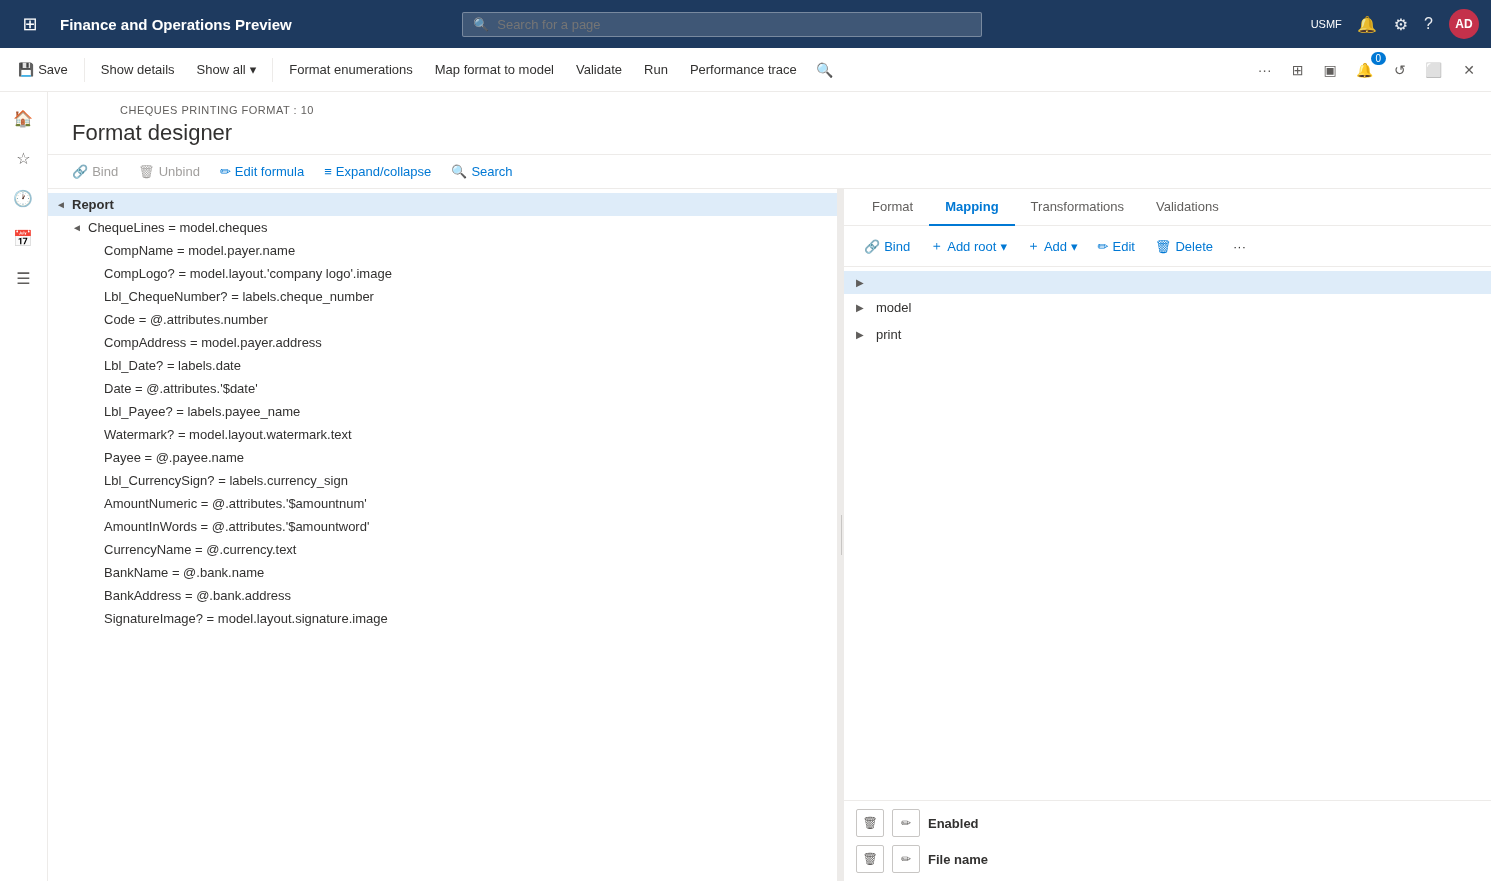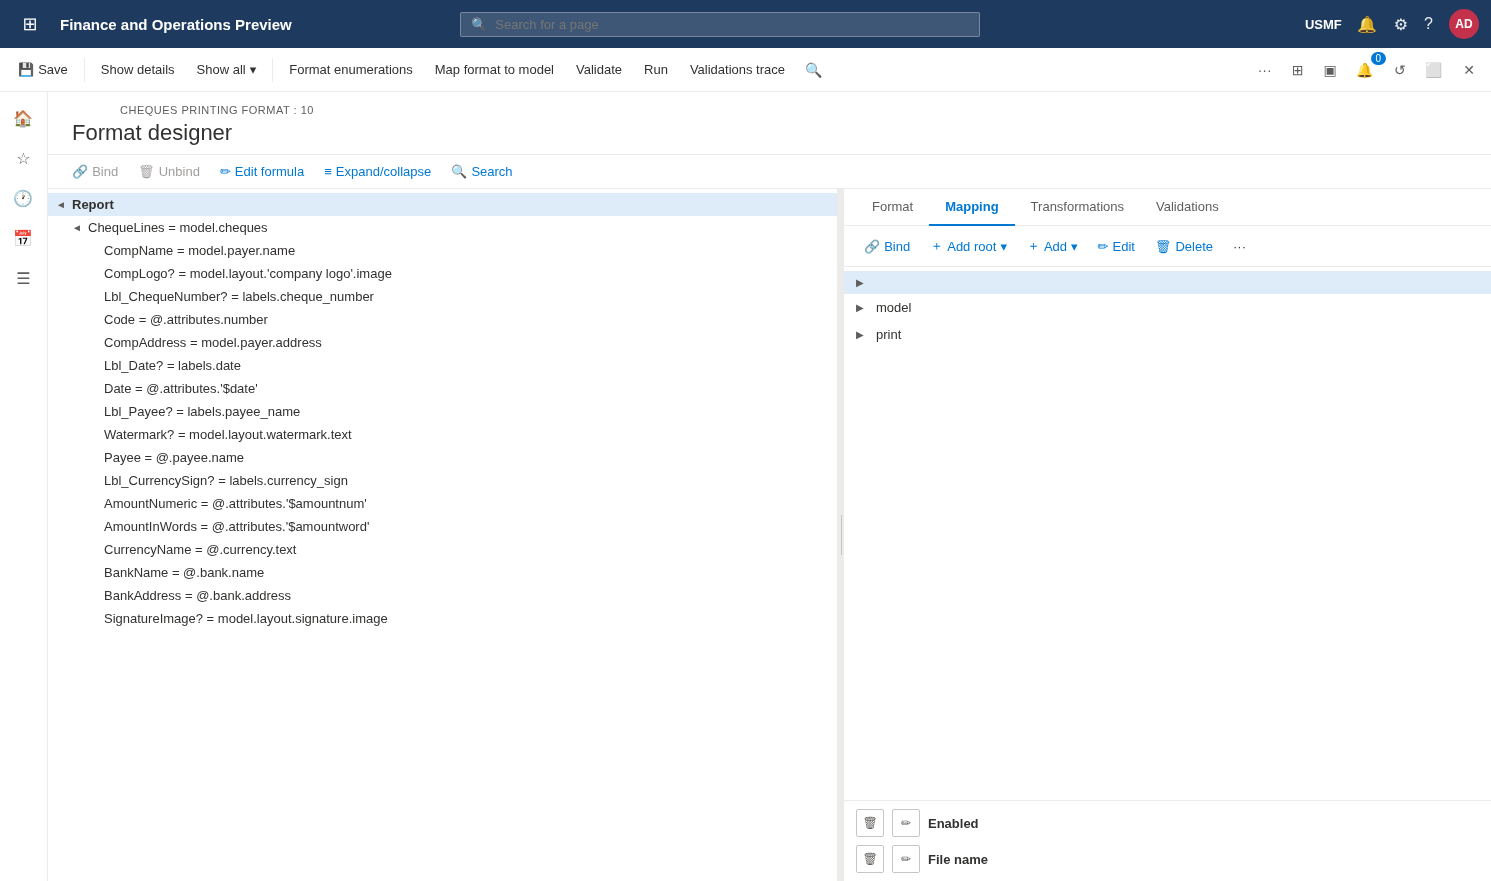--- a/index.html
+++ b/index.html
@@ -29,21 +29,21 @@
       gap: 8px;
       color: rgba(255,255,255,0.8);
       font-size: 13px;
     }
     .top-bar-right {
       margin-left: auto;
       display: flex;
       align-items: center;
       gap: 16px;
     }
-    .top-bar-right .usmf { font-size: 13px; font-weight: 700; }
+    .top-bar-right .usmf { font-size: 11px; font-weight: 400; }
     .top-bar-icon { font-size: 16px; cursor: pointer; opacity: 0.9; }
     .avatar {
       width: 30px; height: 30px;
       background: #c4314b;
       border-radius: 50%;
       display: flex; align-items: center; justify-content: center;
       font-size: 12px; font-weight: 700; color: white;
     }
 
     
@@ -310,21 +310,21 @@
 
   <button class="cmd-btn">
     <span>Validate</span>
   </button>
 
   <button class="cmd-btn">
     <span>Run</span>
   </button>
 
   <button class="cmd-btn">
-    <span>Validations trace</span>
+    <span>Performance trace</span>
   </button>
 
   <button class="cmd-icon-btn">🔍</button>
 
   <div class="cmd-right">
     <button class="cmd-icon-btn">···</button>
     <button class="cmd-icon-btn">⊞</button>
     <button class="cmd-icon-btn">▣</button>
     <div class="relative">
       <button class="cmd-icon-btn">🔔</button>

